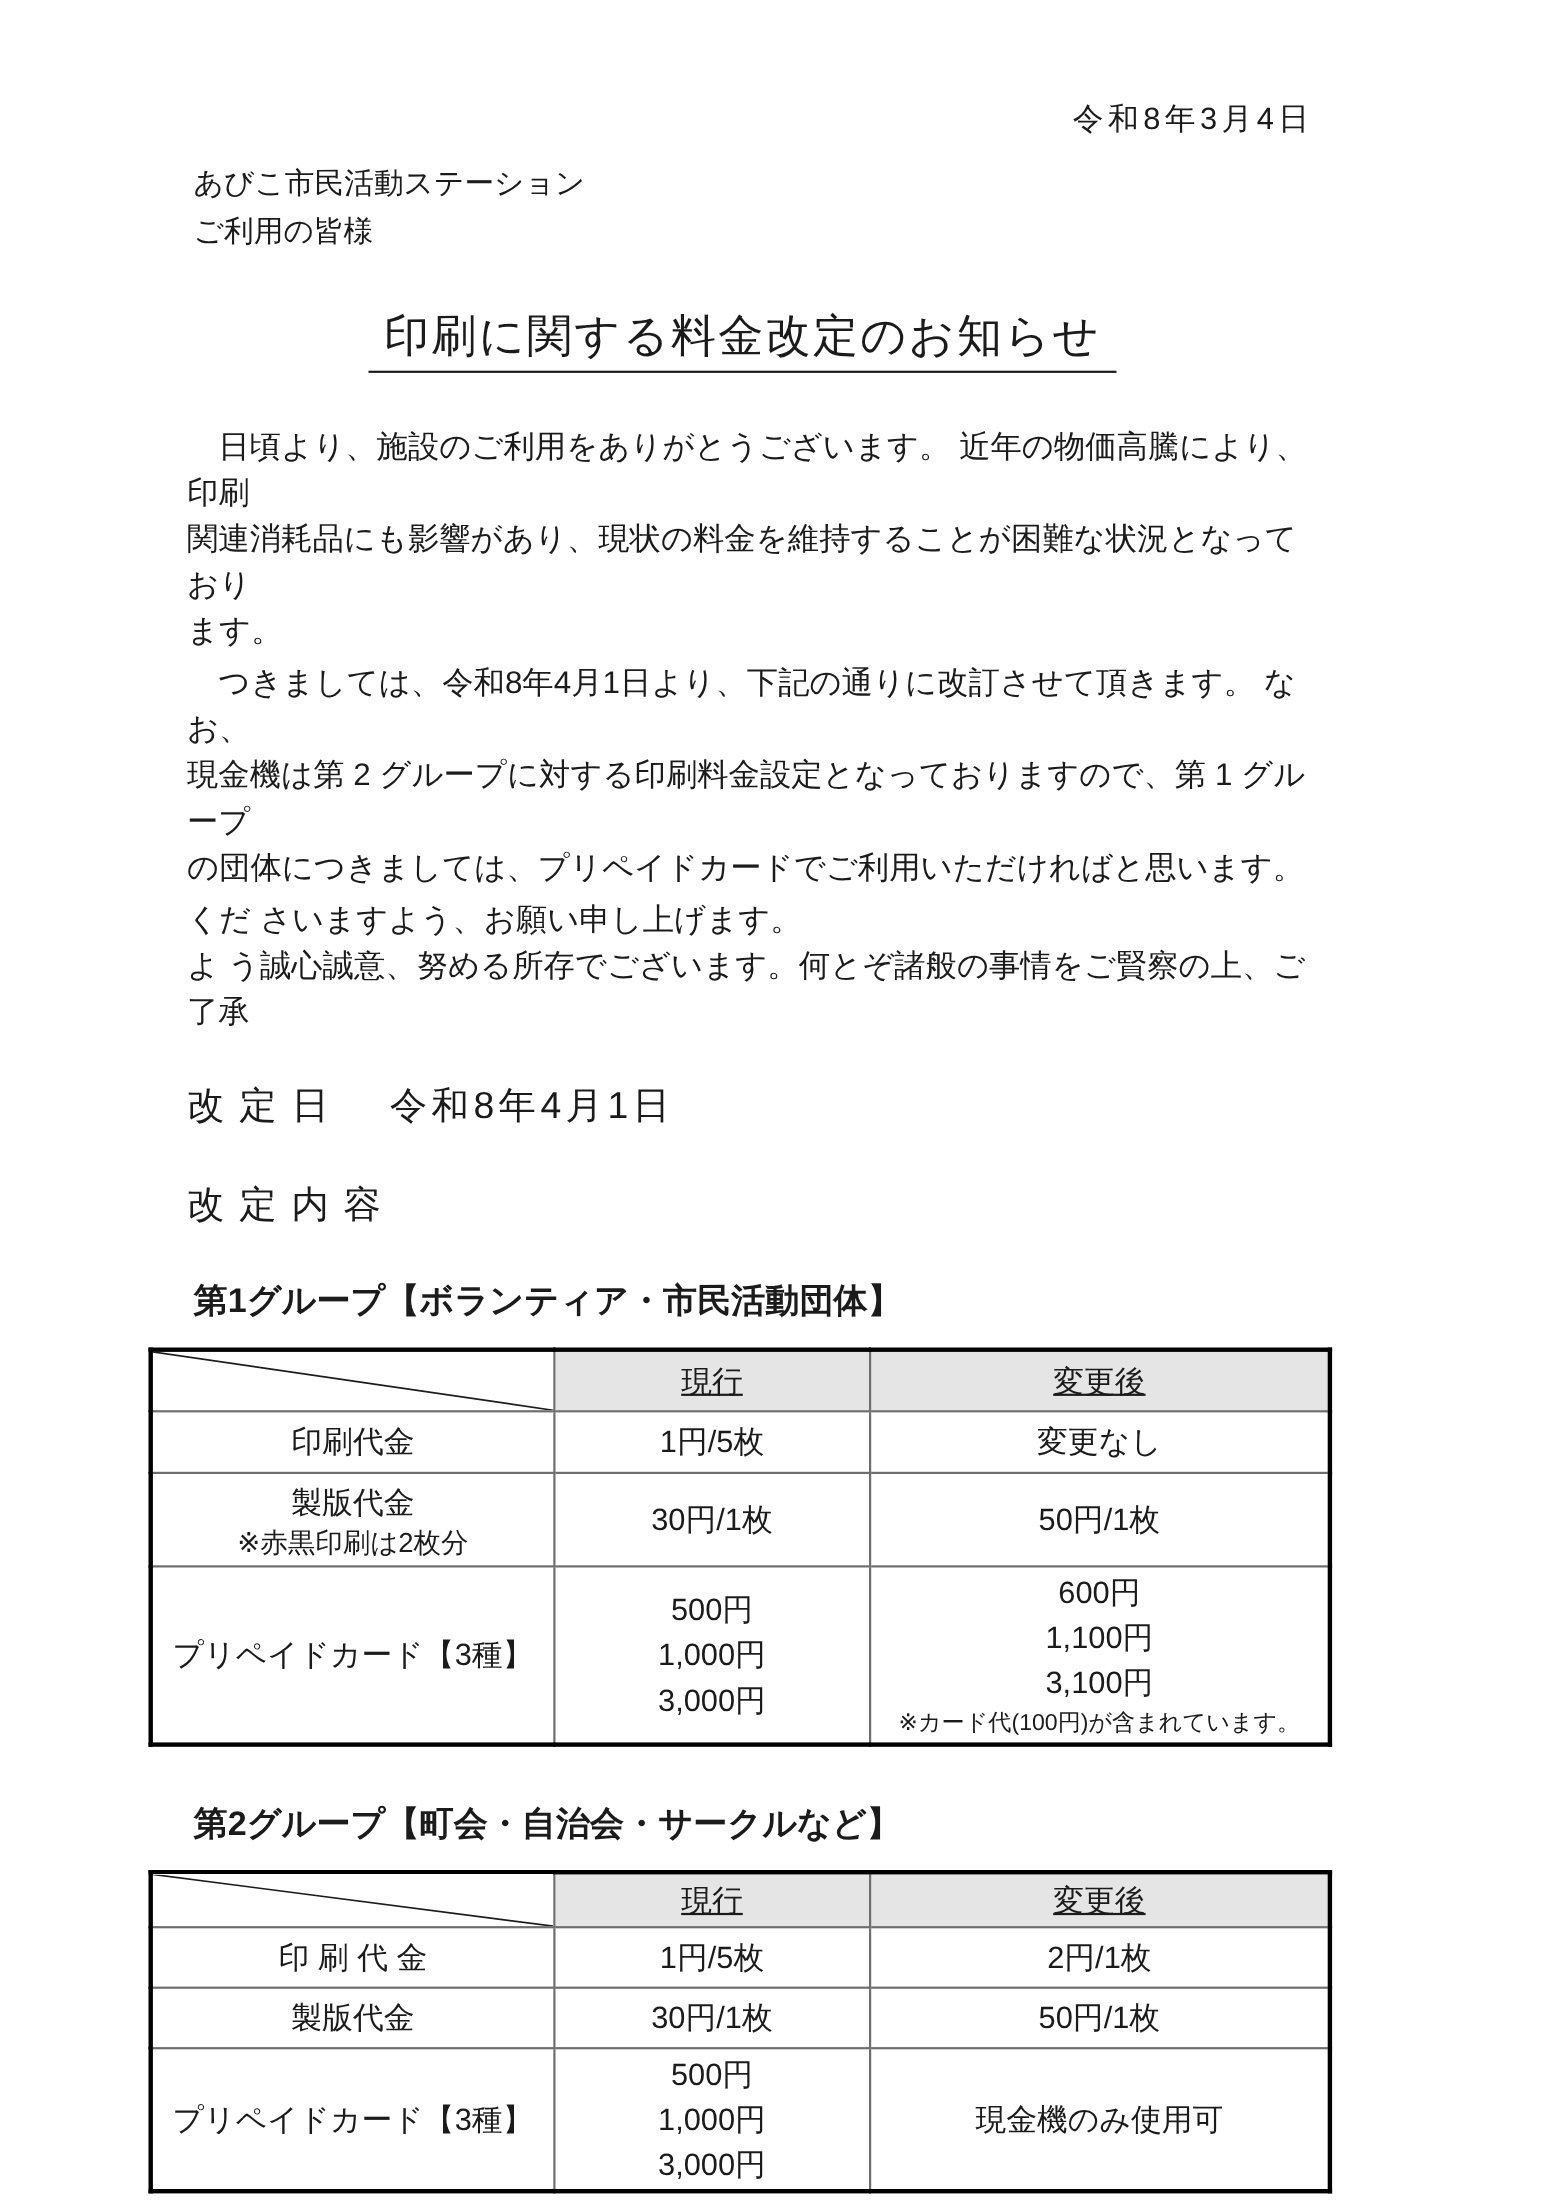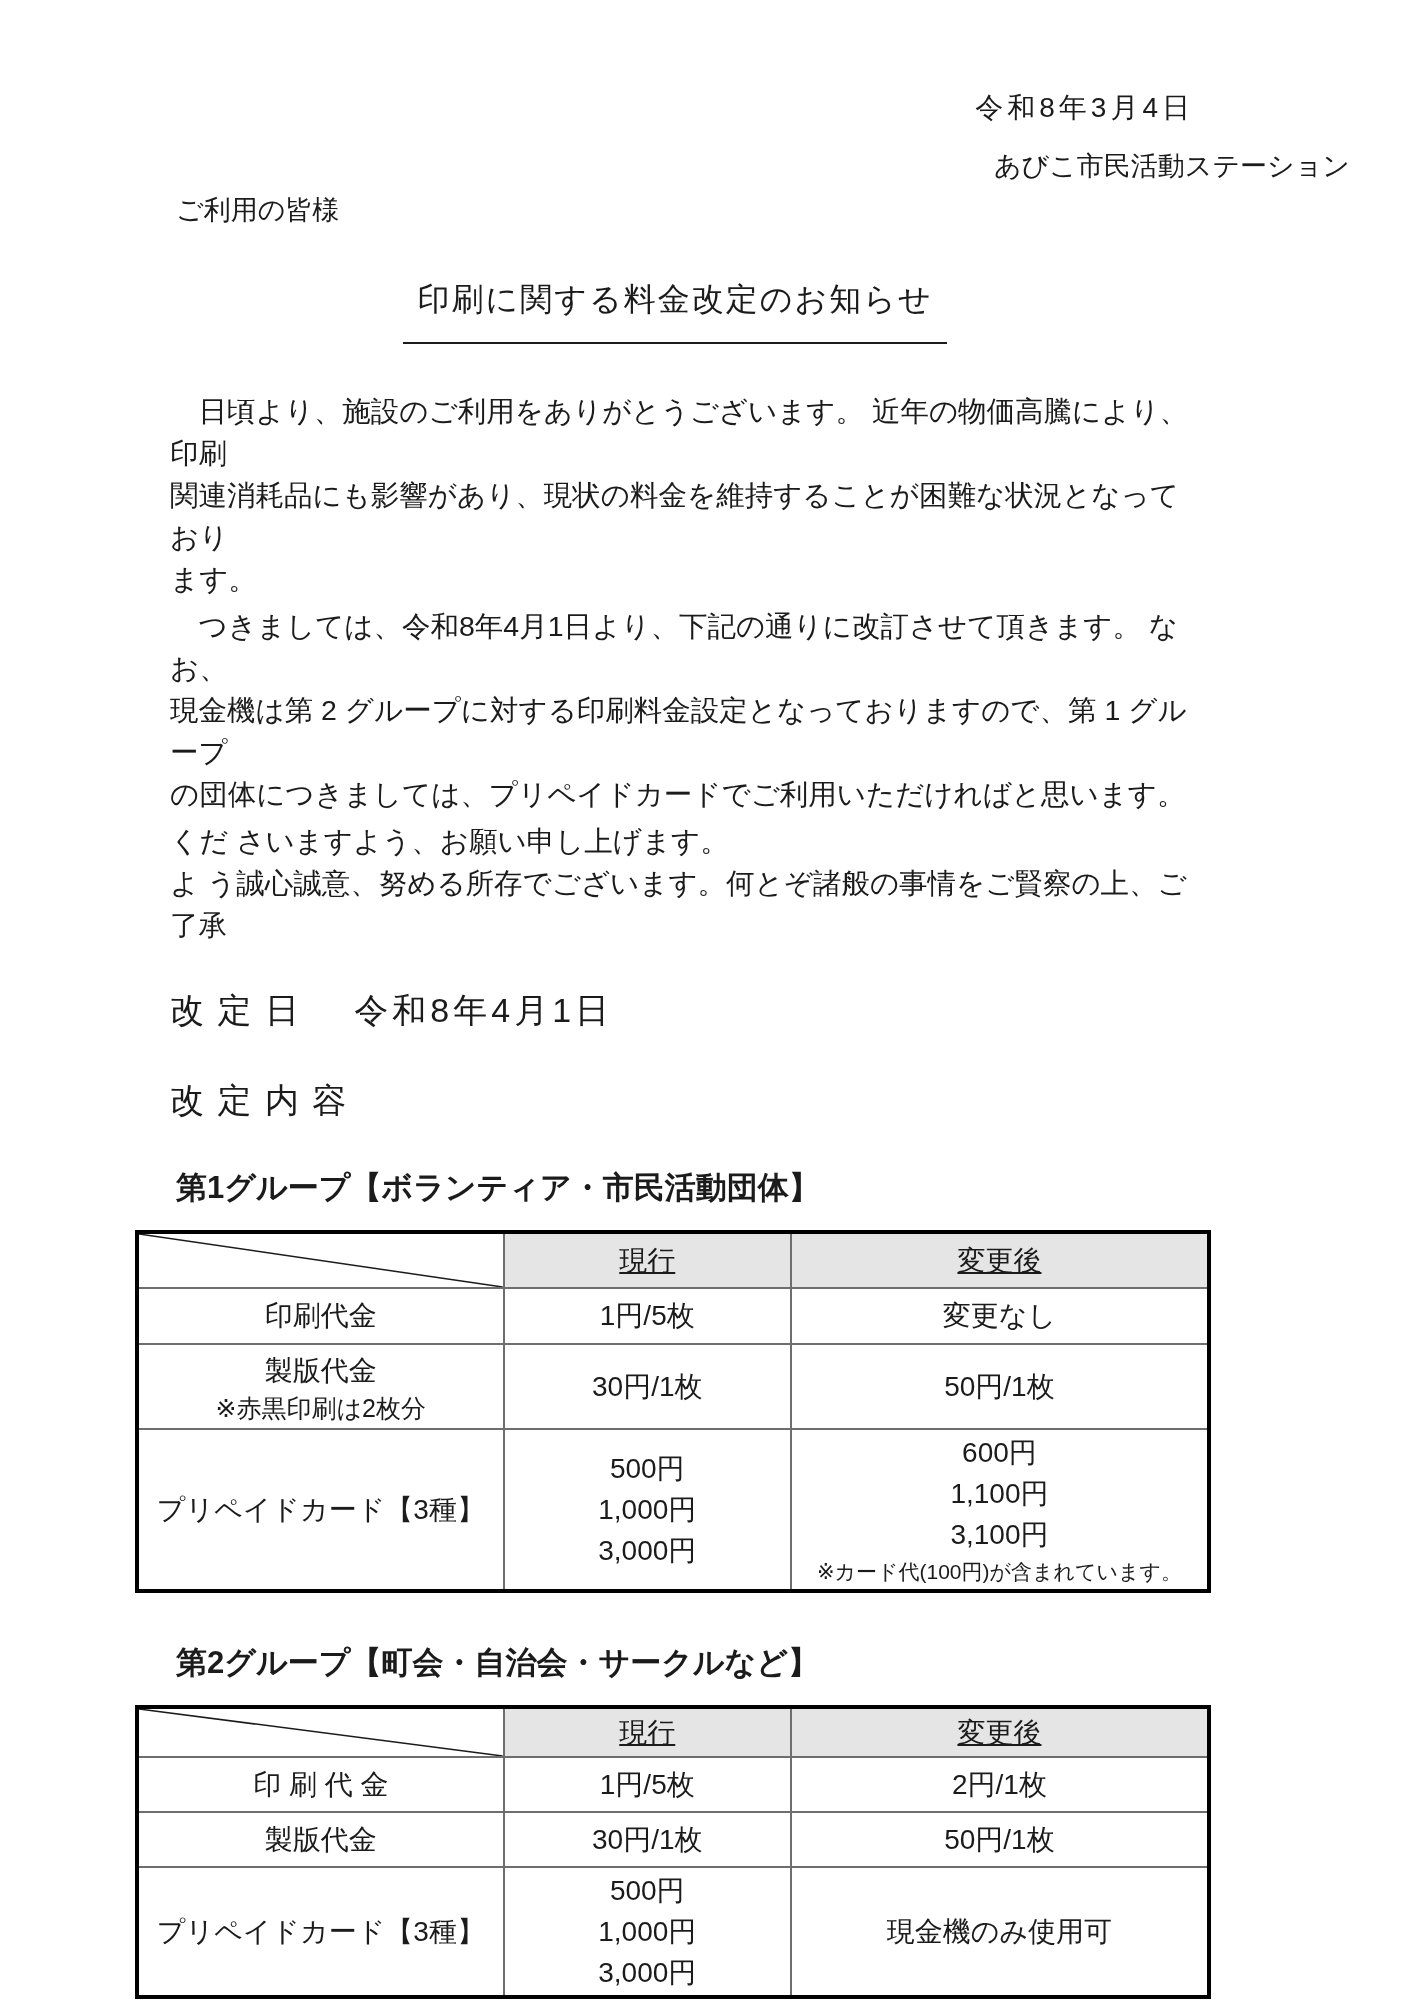--- a/index.html
+++ b/index.html
@@ -27,24 +27,24 @@
     margin: 20px 0 0 176px;
     font-size: 27px;
     line-height: 44px;
   }
   .title-wrap {
     margin-top: 46px;
     text-align: center;
   }
   .doc-title {
     display: inline-block;
-    font-size: 32px;
+    font-size: 41px;
     font-weight: 500;
     letter-spacing: 2px;
-    padding: 0 14px 20px 14px;
+    padding: 0 14px 4px 14px;
     border-bottom: 2px solid #1b1b1b;
   }
 
   
   .body-text {
     margin: 46px 150px 0 170px;
     font-size: 28.5px;
     line-height: 42px;
   }
   .body-text p { margin: 0 0 5px 0; }
@@ -123,21 +123,21 @@
   }
 </style>
 </head>
 <body>
 
 <div class="page">
 
   <div class="date-row">令和8年3月4日</div>
 
   <div class="recipient">
-    <span class="line" style="display:block;text-align:right;">あびこ市民活動ステーション</span>
+    <span class="line" style="display:block;">あびこ市民活動ステーション</span>
     <span class="line" style="display:block;">ご利用の皆様</span>
   </div>
 
   <div class="title-wrap">
     <span class="doc-title">印刷に関する料金改定のお知らせ</span>
   </div>
 
   <div class="body-text">
     <p>
       <span class="line">　日頃より、施設のご利用をありがとうございます。 近年の物価高騰により、印刷</span>

